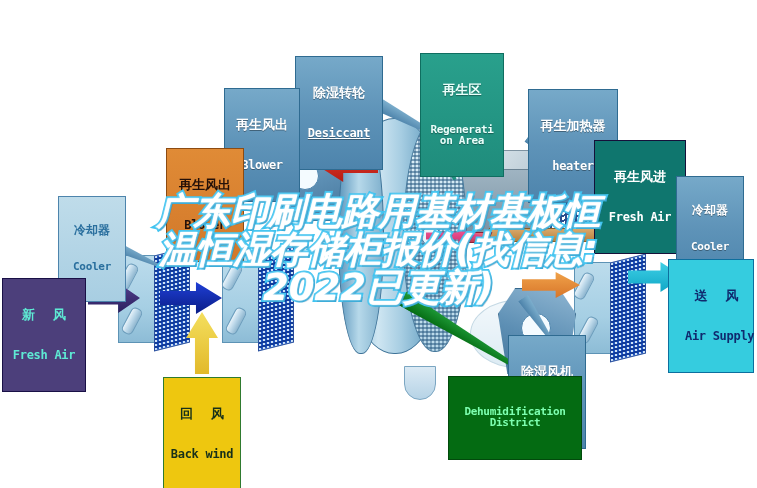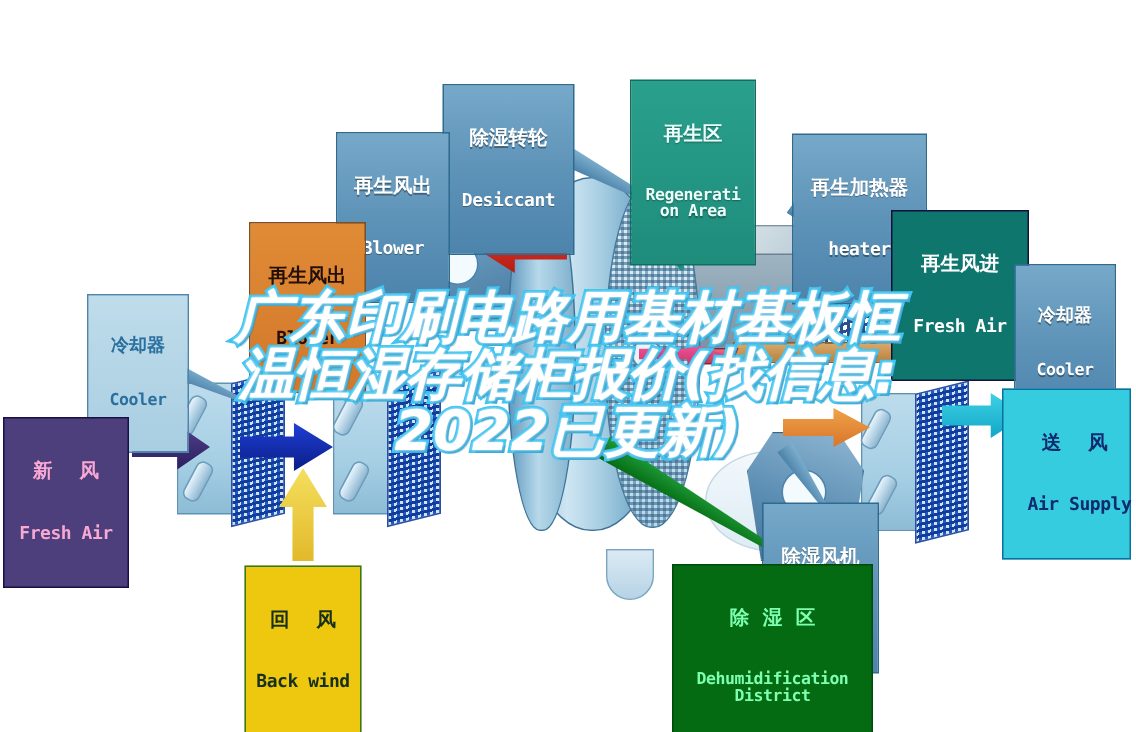--- a/index.html
+++ b/index.html
@@ -59,21 +59,21 @@
     color:#241008;
   }
   .c-purple{
     background:#0f766e;
     border:1px solid #15103a;
     color:#ffffff;
   }
   .c-purple2{
     background:#4c3f7b;
     border:1px solid #191046;
-    color:#f9a8d4;
+    color:#5eead4;
   }
   .c-yellow{
     background:#eec70f;
     border:1px solid #2f7a2f;
     color:#17301a;
   }
   .c-green{
     background:#046b12;
     border:1px solid #024a0c;
     color:#7dffb0;
@@ -342,21 +342,21 @@
     </div>
   <div class="leader" style="left:523px;top:292px;width:52px;height:12px;transform:rotate(56deg);">
       <i></i>
     </div>
   <div class="leader green" style="left:402px;top:290px;width:138px;height:16px;transform:rotate(31deg);">
       <i></i>
     </div>
 
   <div class="callout c-blue" style="left:295px;top:56px;width:88px;font-size:13px;">
     <span class="cn">除湿转轮</span>
-    <span class="en" style="font-size:12px;">Desiccant</span>
+    <span class="en" style="font-size:12px;text-decoration:underline;">Desiccant</span>
   </div>
 
   <div class="callout c-blue" style="left:224px;top:88px;width:76px;font-size:13px;">
     <span class="cn">再生风出</span>
     <span class="en" style="font-size:12px;">Blower</span>
   </div>
 
   <div class="callout c-blue" style="left:528px;top:89px;width:90px;font-size:13px;">
     <span class="cn">再生加热器</span>
     <span class="en" style="font-size:12px;">heater</span>
@@ -397,21 +397,20 @@
     <span class="cn">回    风</span>
     <span class="en" style="font-size:12px;">Back wind</span>
   </div>
 
   <div class="callout c-blue" style="left:508px;top:335px;width:78px;font-size:13px;">
     <span class="cn">除湿风机</span>
     <span class="en" style="font-size:12px;">Blower</span>
   </div>
 
   <div class="callout c-green" style="left:448px;top:376px;width:134px;font-size:13px;">
-    <span class="cn">除  湿  区</span>
     <span class="en" style="font-size:11px;">Dehumidification
 District</span>
   </div>
 
   <div class="callout c-cyan" style="left:668px;top:259px;width:86px;font-size:13px;">
     <span class="cn">送    风</span>
     <span class="en" style="font-size:12px;">Air Supply</span>
   </div>
 
   <div id="title">

